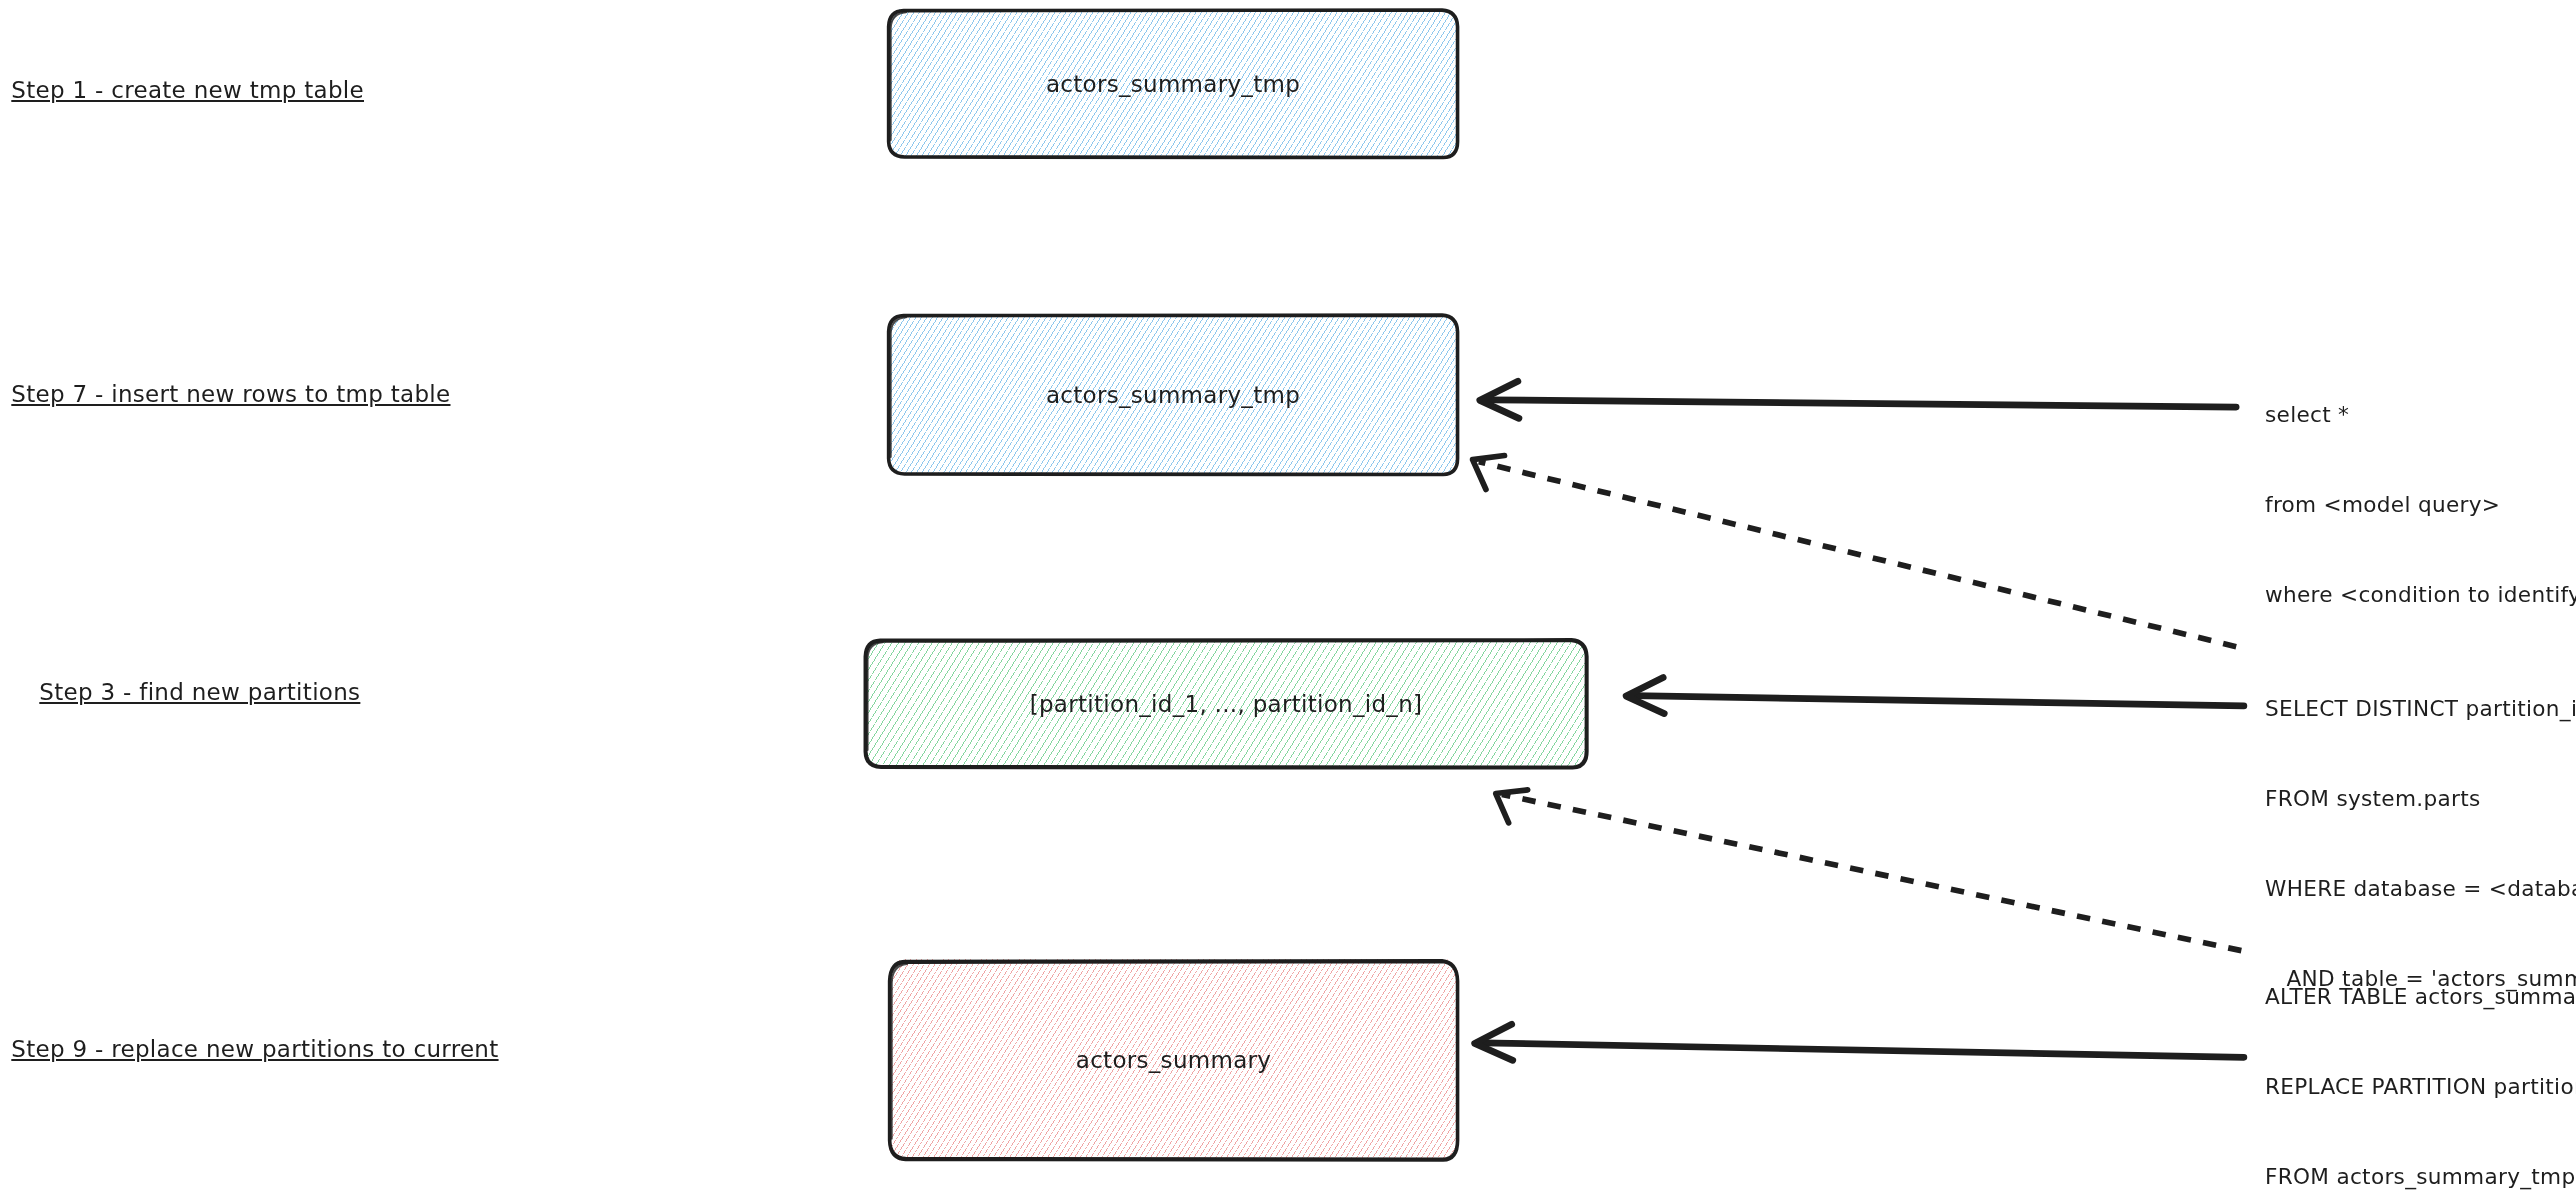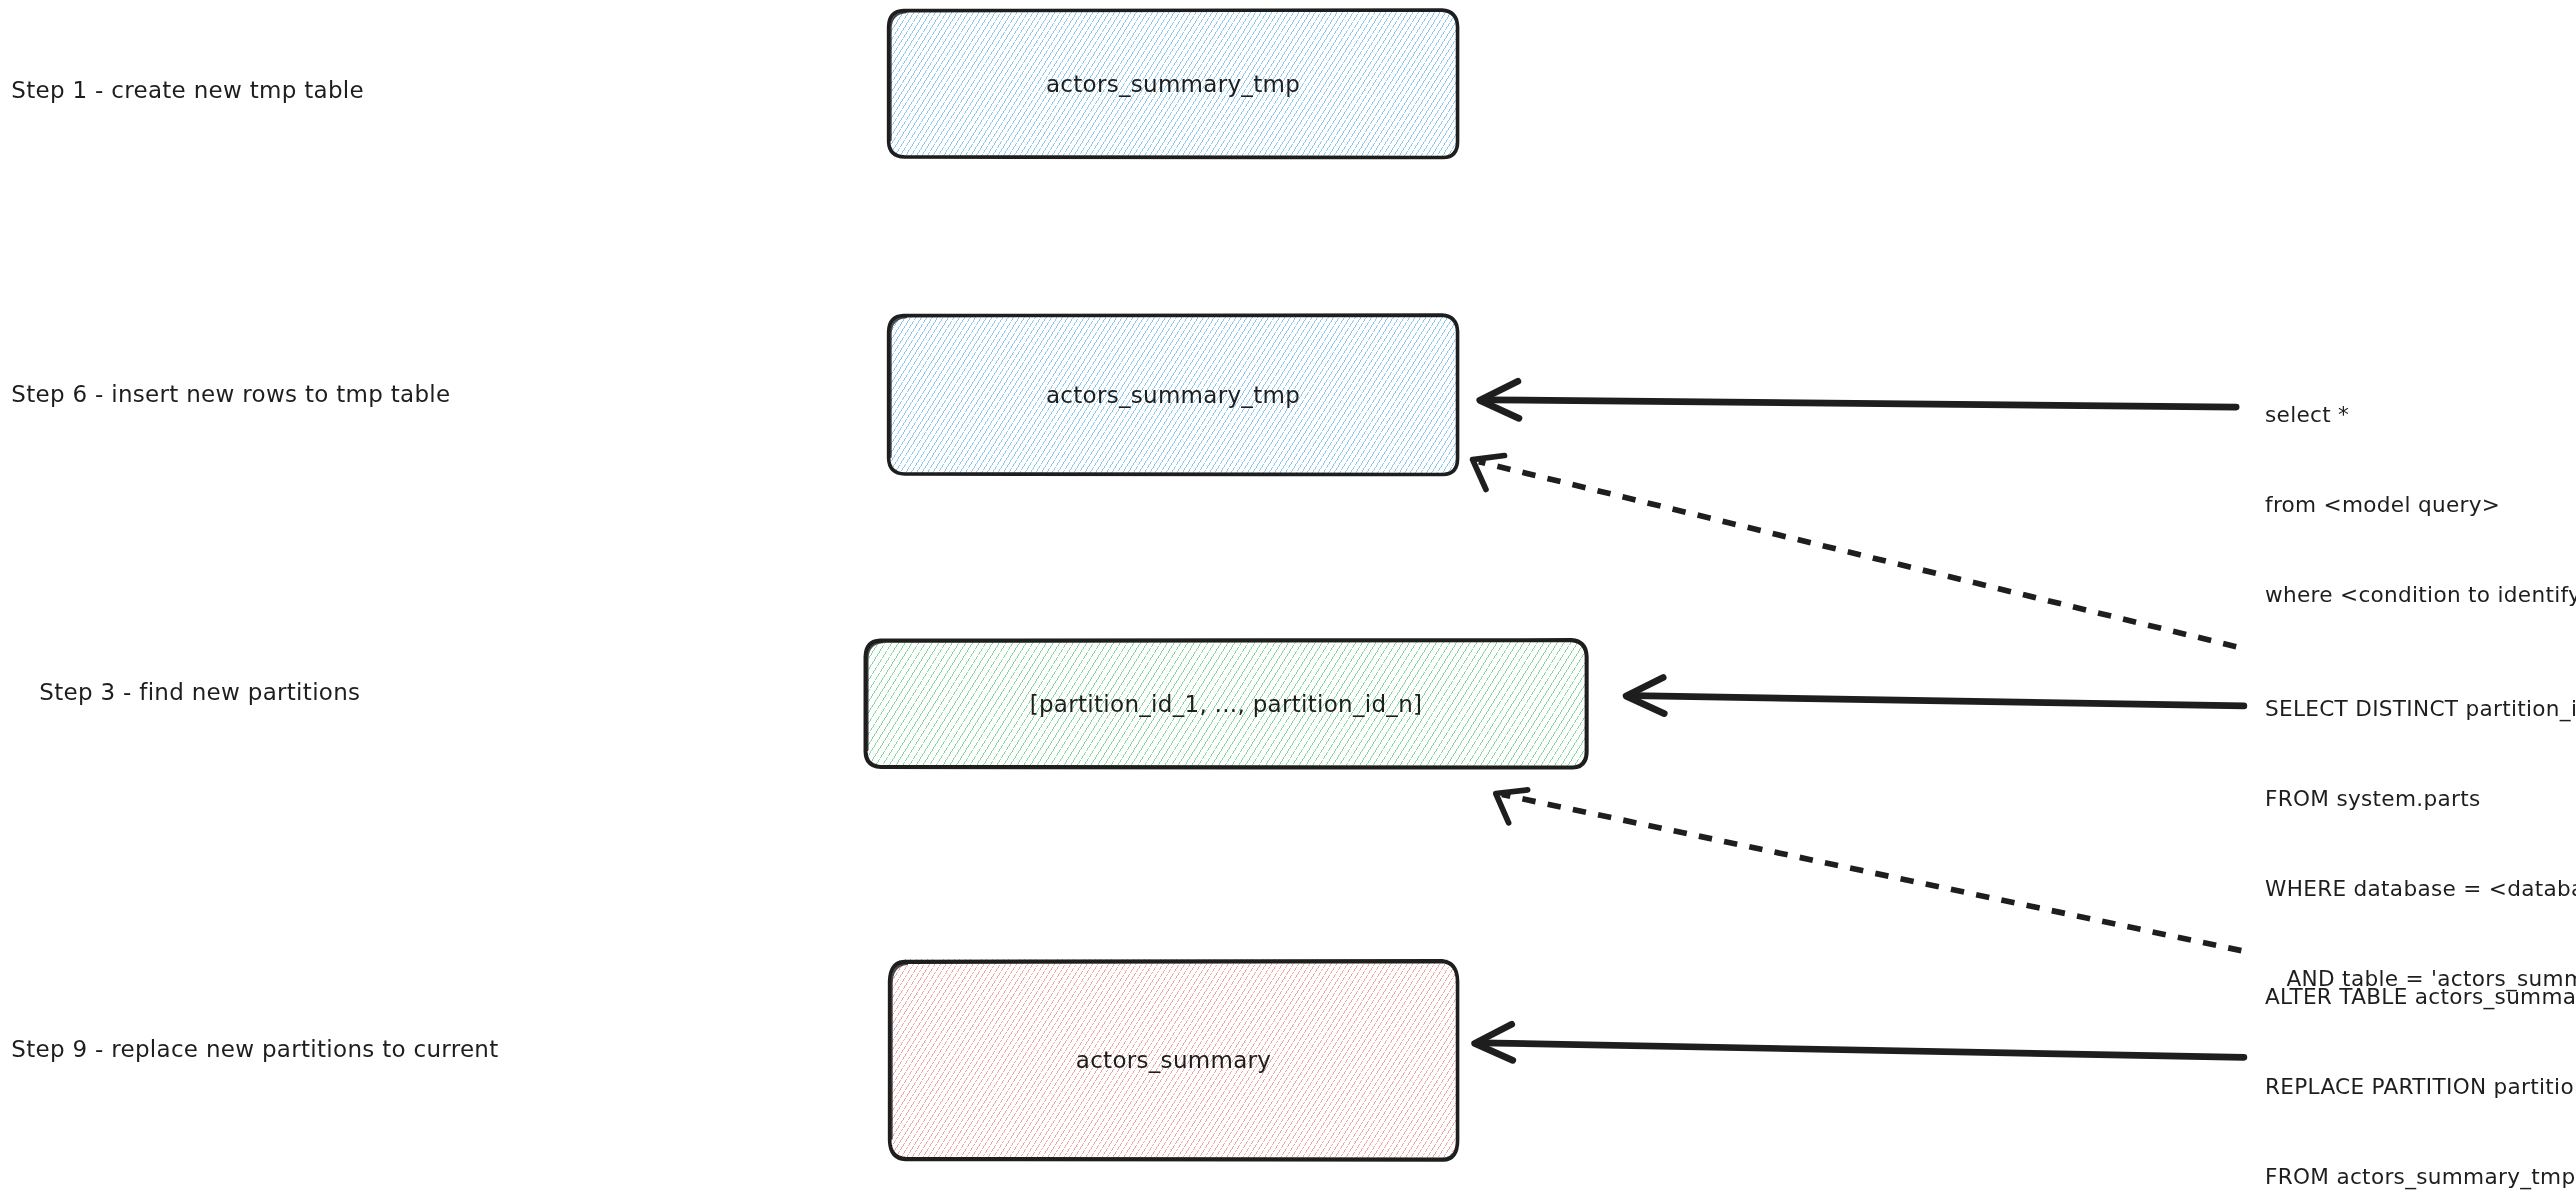--- a/index.html
+++ b/index.html
@@ -24,20 +24,21 @@
     letter-spacing: 0.3px;
   }
 
   
   .step-label {
     position: absolute;
     font-size: 23px;
     line-height: 1.15;
     color: #1e1e1e;
     white-space: nowrap;
+    text-decoration: underline;
   }
 
   
   .node {
     position: absolute;
     box-sizing: border-box;
     border-radius: 20px;
     display: flex;
     align-items: center;
     justify-content: center;
@@ -142,21 +143,21 @@
     </g>
 
     <g>
       <path d="M 4355 2052 L 2876 2024" stroke="#1e1e1e" stroke-width="13" fill="none" stroke-linecap="round"></path>
       <path d="M 2934 1988 L 2862 2025 L 2936 2058" stroke="#1e1e1e" stroke-width="13" fill="none" stroke-linecap="round" stroke-linejoin="round"></path>
     </g>
   </svg>
 
   <div class="step-label hand" style="left:11.3px; top:77px;">Step 1 - create new tmp table</div>
 
-  <div class="step-label hand" style="left:11.3px; top:381px;">Step 6 - insert new rows to tmp table</div>
+  <div class="step-label hand" style="left:11.3px; top:381px;">Step 7 - insert new rows to tmp table</div>
 
   <div class="step-label hand" style="left:11.3px; top:679px;margin-left:28px;">Step 3 - find new partitions</div>
 
   <div class="step-label hand" style="left:11.3px; top:1036px;">Step 9 - replace new partitions to current</div>
 
   <div class="node" style="left:888px; top:9.3px; width:570px; height:149px;">
     <div class="hatch hatch-blue"></div>
     <svg class="border-svg" viewBox="0 0 1123 306" preserveAspectRatio="none">
       <path d="M 38 11 Q 10 12 9 42 L 9 266 Q 10 295 40 296 L 1086 297 Q 1114 296 1114 266 L 1114 42 Q 1113 12 1084 10 Z" fill="none" stroke="#1e1e1e" stroke-width="7" stroke-linecap="round"></path>
       <path d="M 43 14 Q 14 16 13 45 L 13 263" fill="none" stroke="#1e1e1e" stroke-width="4" stroke-linecap="round" opacity="0.8"></path>

